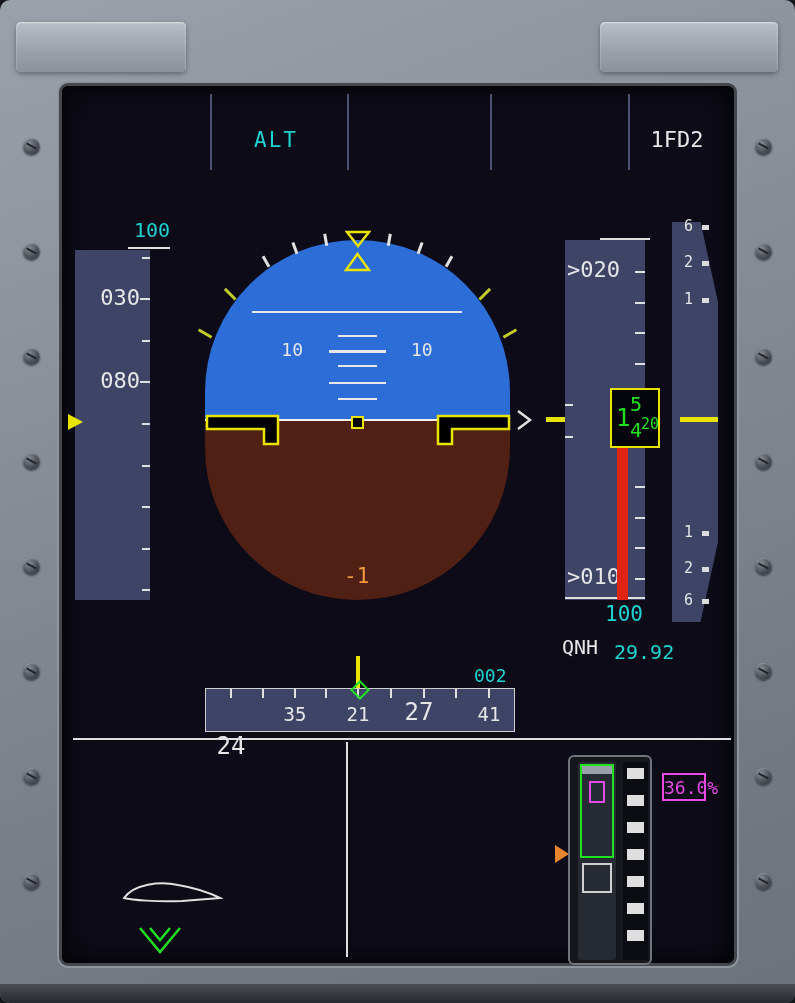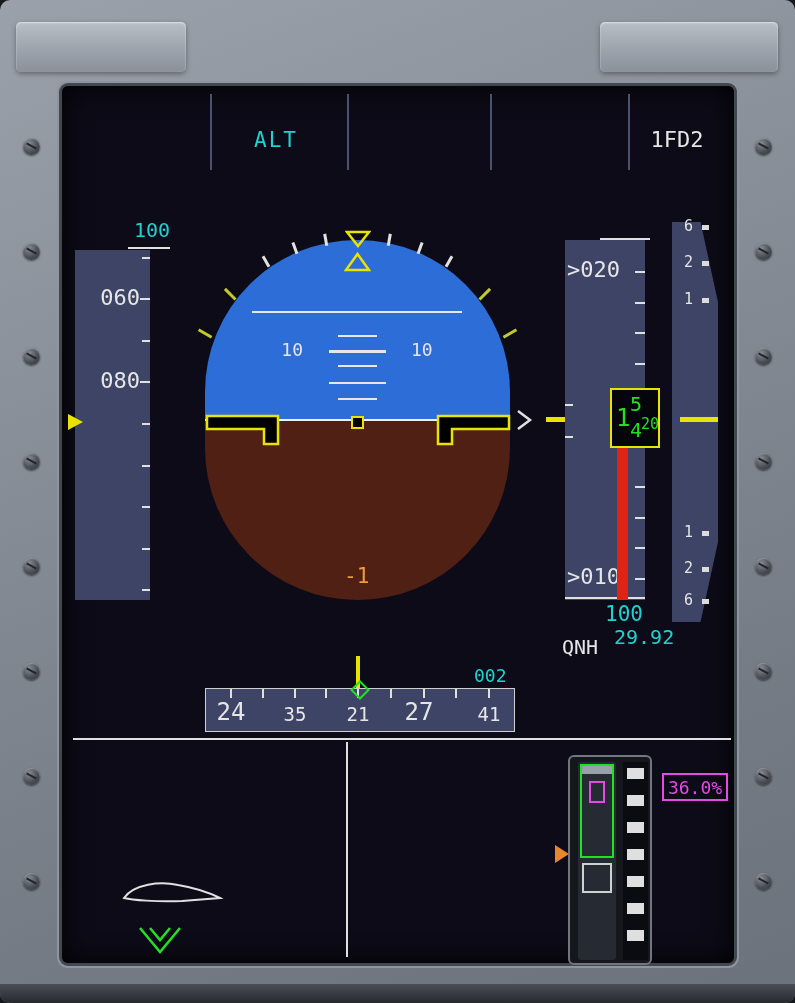--- a/index.html
+++ b/index.html
@@ -92,21 +92,21 @@
     <div class="fma-div" style="left:148px"></div>
     <div class="fma-div" style="left:285px"></div>
     <div class="fma-div" style="left:428px"></div>
     <div class="fma-div" style="left:566px"></div>
     <div class="t cyan f21" style="left:174px;top:42px;width:80px;text-align:center;letter-spacing:2px">ALT</div>
     <div class="t white f22" style="left:575px;top:41px;width:80px;text-align:center">1FD2</div>
 
     <div class="tapebg" style="left:13px;top:164px;width:75px;height:350px"></div>
     <div class="wline" style="left:66px;top:161px;width:42px;height:2px"></div>
     <div class="t cyan f20" style="left:58px;top:133px;width:50px;text-align:right">100</div>
-    <div class="t white f22" style="left:28px;top:199px;width:50px;text-align:right">060</div>
+    <div class="t white f22" style="left:28px;top:199px;width:50px;text-align:right">030</div>
     <div class="t white f22" style="left:28px;top:282px;width:50px;text-align:right">080</div>
     <div class="wline" style="left:78px;top:212px;width:10px;height:2px"></div>
     <div class="wline" style="left:78px;top:295px;width:10px;height:2px"></div>
     <div class="wline" style="left:80px;top:171px;width:8px;height:2px"></div>
     <div class="wline" style="left:80px;top:254px;width:8px;height:2px"></div>
     <div class="wline" style="left:80px;top:337px;width:8px;height:2px"></div>
     <div class="wline" style="left:80px;top:379px;width:8px;height:2px"></div>
     <div class="wline" style="left:80px;top:420px;width:8px;height:2px"></div>
     <div class="wline" style="left:80px;top:462px;width:8px;height:2px"></div>
     <div class="wline" style="left:80px;top:503px;width:8px;height:2px"></div>
@@ -184,21 +184,21 @@
           <div>20</div>
           
           
           
         </div>
       </div>
     </div>
 
     <div class="t cyan f21" style="left:536px;top:516px;width:52px;text-align:center">100</div>
     <div class="t white f20" style="left:500px;top:550px">QNH</div>
-    <div class="t cyan f20" style="left:552px;top:540px">29.92</div>
+    <div class="t cyan f20" style="left:552px;top:555px">29.92</div>
 
     <div class="vsi-strip"></div>
     <div class="t white f15" style="left:622px;top:132px">6</div>
     <div class="t white f15" style="left:622px;top:168px">2</div>
     <div class="t white f15" style="left:622px;top:205px">1</div>
     <div class="t white f15" style="left:622px;top:438px">1</div>
     <div class="t white f15" style="left:622px;top:474px">2</div>
     <div class="t white f15" style="left:622px;top:506px">6</div>
     <div class="vsi-sq" style="left:640px;top:139px"></div>
     <div class="vsi-sq" style="left:640px;top:175px"></div>
@@ -213,32 +213,32 @@
     <div class="hdg-tape"></div>
     <div class="wline" style="left:168px;top:603px;width:2px;height:9px"></div>
     <div class="wline" style="left:200px;top:603px;width:2px;height:9px"></div>
     <div class="wline" style="left:232px;top:603px;width:2px;height:9px"></div>
     <div class="wline" style="left:263px;top:603px;width:2px;height:9px"></div>
     <div class="wline" style="left:295px;top:603px;width:2px;height:9px"></div>
     <div class="wline" style="left:328px;top:603px;width:2px;height:9px"></div>
     <div class="wline" style="left:361px;top:603px;width:2px;height:9px"></div>
     <div class="wline" style="left:393px;top:603px;width:2px;height:9px"></div>
     <div class="wline" style="left:426px;top:603px;width:2px;height:9px"></div>
-    <div class="t white f24" style="left:153px;top:613px;width:32px;text-align:center">24</div>
+    <div class="t white f24" style="left:153px;top:647px;width:32px;text-align:center">24</div>
     <div class="t white f19" style="left:220px;top:618px;width:26px;text-align:center">35</div>
     <div class="t white f19" style="left:283px;top:618px;width:26px;text-align:center">21</div>
     <div class="t white f24" style="left:341px;top:613px;width:32px;text-align:center">27</div>
     <div class="t white f19" style="left:414px;top:618px;width:26px;text-align:center">41</div>
     <div class="hdg-diamond"></div>
 
     <div class="wline" style="left:11px;top:652px;width:658px;height:2px"></div>
     <div class="wline" style="left:284px;top:656px;width:2px;height:215px"></div>
 
 
-    <div class="box-magenta t magenta f18" style="left:600px;top:687px;width:66px;height:28px;line-height:25px">36.0%</div>
+    <div class="box-magenta t magenta f18" style="left:600px;top:687px;width:44px;height:28px;line-height:25px">36.0%</div>
 
     <div class="trim-pointer"></div>
     <div class="gauge">
       <div class="gauge-track"></div>
       <div class="abs" style="left:11px;top:7px;width:32px;height:10px;background:#98a0aa"></div>
       <div class="abs" style="left:10px;top:7px;width:34px;height:94px;border:2px solid #22e022;box-sizing:border-box"></div>
       <div class="abs" style="left:19px;top:24px;width:16px;height:22px;border:2px solid #e54ae5;box-sizing:border-box"></div>
       <div class="abs" style="left:12px;top:106px;width:30px;height:30px;border:2px solid #d0d0d0;box-sizing:border-box"></div>
       <div class="gauge-col">
         <div class="seg" style="top:6px"></div>

